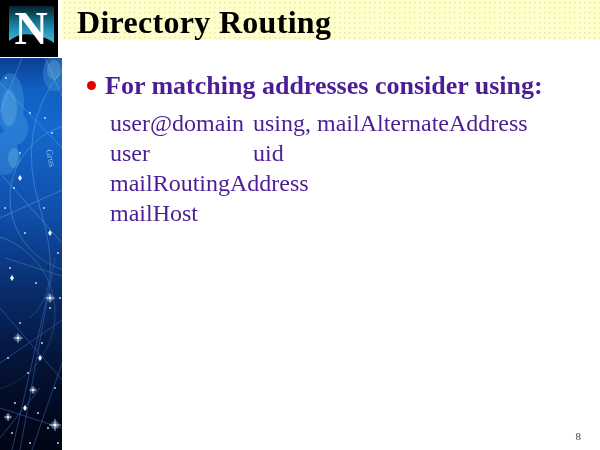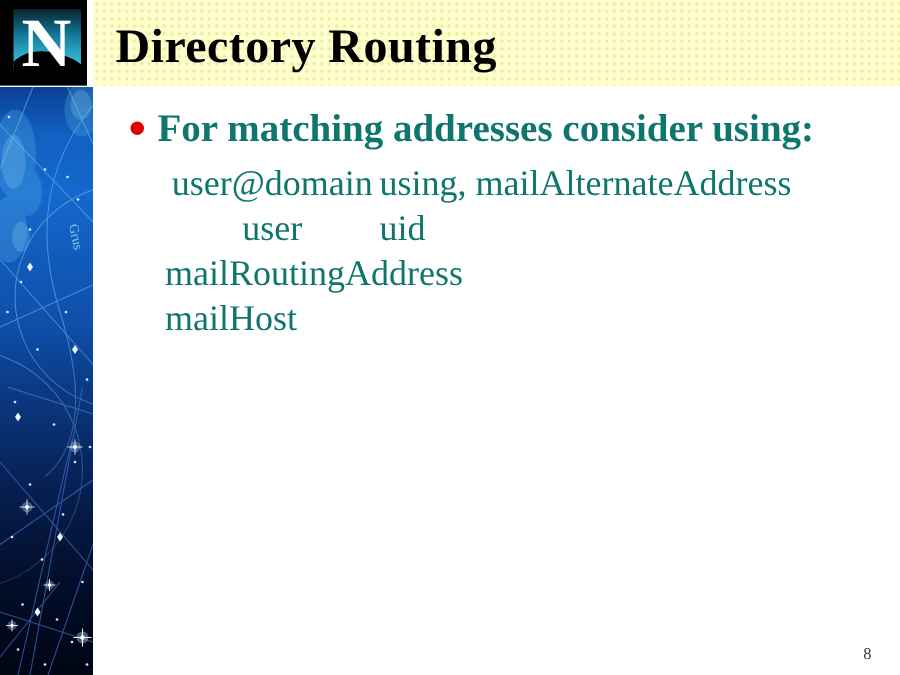--- a/index.html
+++ b/index.html
@@ -11,56 +11,56 @@
 
   
   .logo-block {
     position:absolute; left:0; top:0; width:58px; height:57px;
     background:#000000;
   }
   .logo-block svg { display:block; }
 
   
   .header {
-    position:absolute; left:62px; top:0; width:538px; height:57px;
+    position:absolute; left:62px; top:0; width:538px; height:40px;
     background-color:#ffffcb;
     background-image:radial-gradient(circle, rgba(220,220,150,0.55) 1px, rgba(0,0,0,0) 1px);
     background-size:5px 5px;
     display:flex; align-items:center; box-sizing:border-box;
     padding:4px 0 0 15px;
   }
   .title {
     font-size:32px; font-weight:bold; color:#000000; letter-spacing:0.3px;
     white-space:nowrap;
   }
 
   
   .sidebar {
     position:absolute; left:0; top:58px; width:62px; height:392px;
   }
 
   
   .content {
     position:absolute; left:62px; top:57px; width:538px;
-    color:#0f766e;
+    color:#4c1d95;
   }
   .bullet-line {
     display:flex; align-items:flex-start;
     font-weight:bold; font-size:26px; line-height:32px;
     margin:0; white-space:nowrap;
   }
   .bullet-line.first { margin-top:13px; }
   .dot {
     flex:0 0 9px; width:9px; height:9px; border-radius:50%;
     background:#e00000; margin:11px 9px 0 25px;
   }
   .subrows {
     margin:0 0 0 48px; font-size:24px; line-height:30px;
   }
-  .subrows.first { margin-top:6px;text-align:center; }
+  .subrows.first { margin-top:6px; }
   .row { display:flex; white-space:nowrap; }
   .c1 { width:143px; flex:0 0 143px; }
 
   
   .page-num {
     position:absolute; right:19px; bottom:8px;
     font-size:11px; line-height:11px; color:#3a3a3a;
   }
 </style>
 </head>

